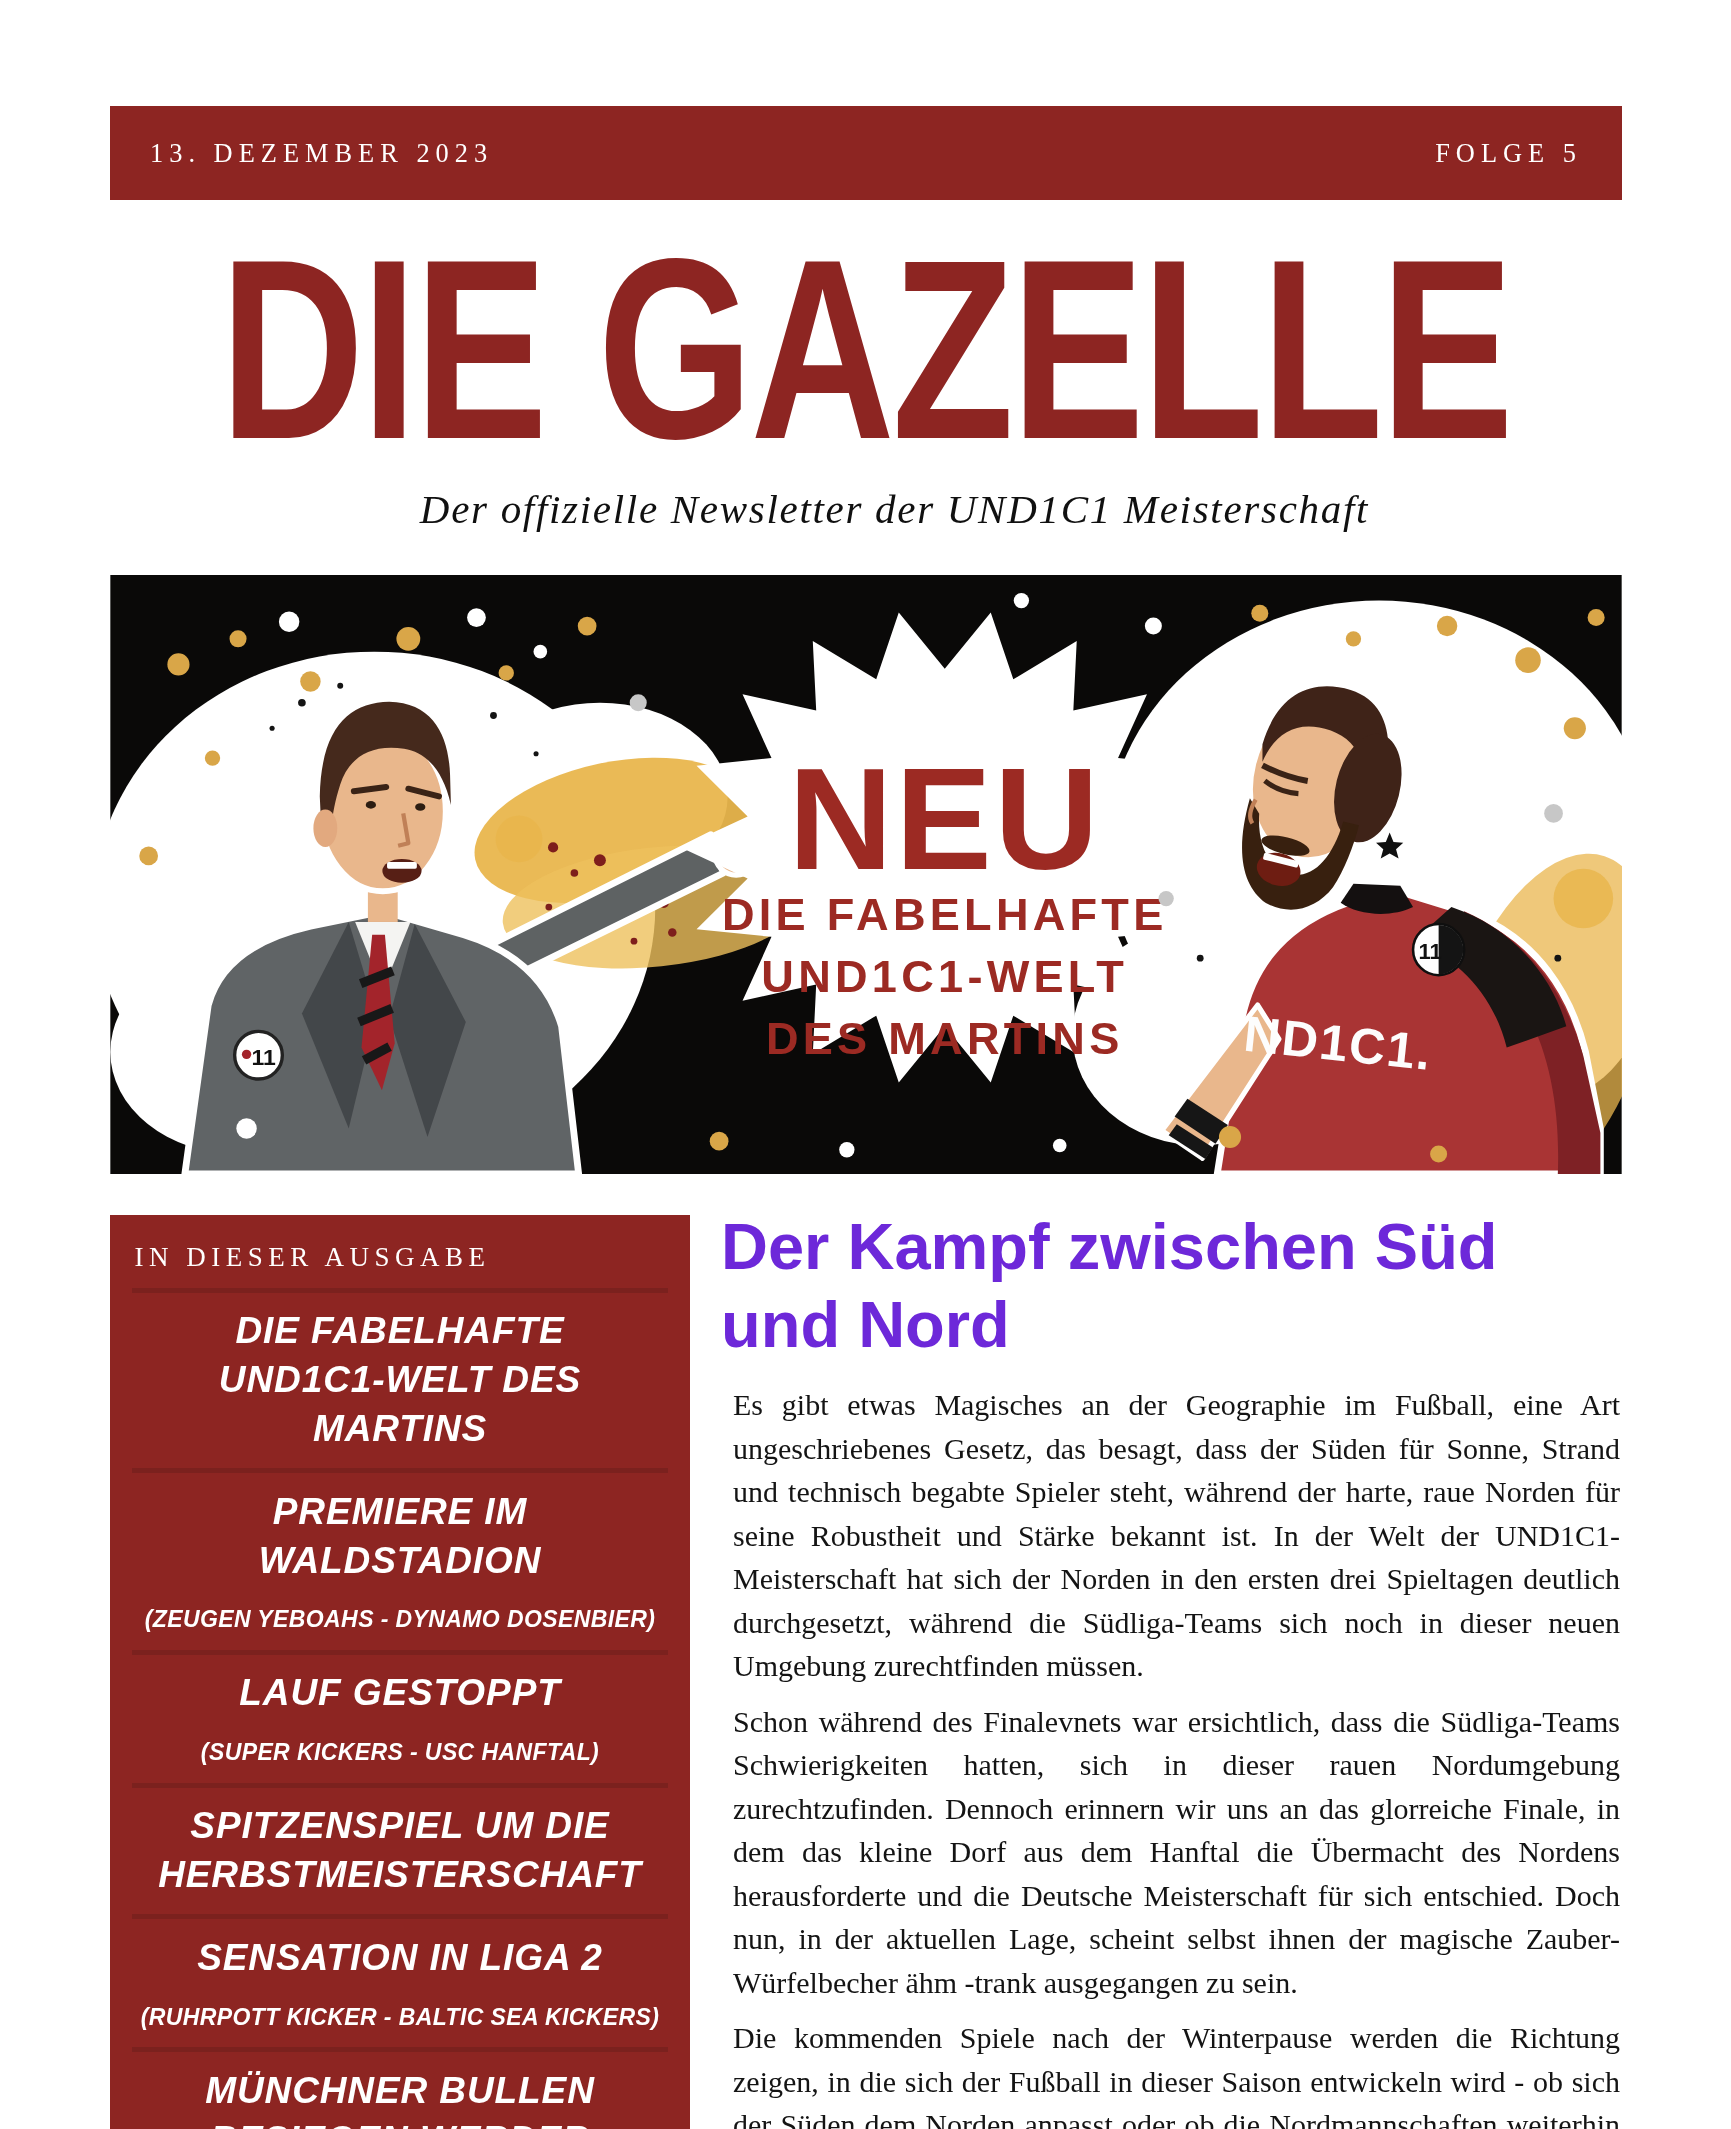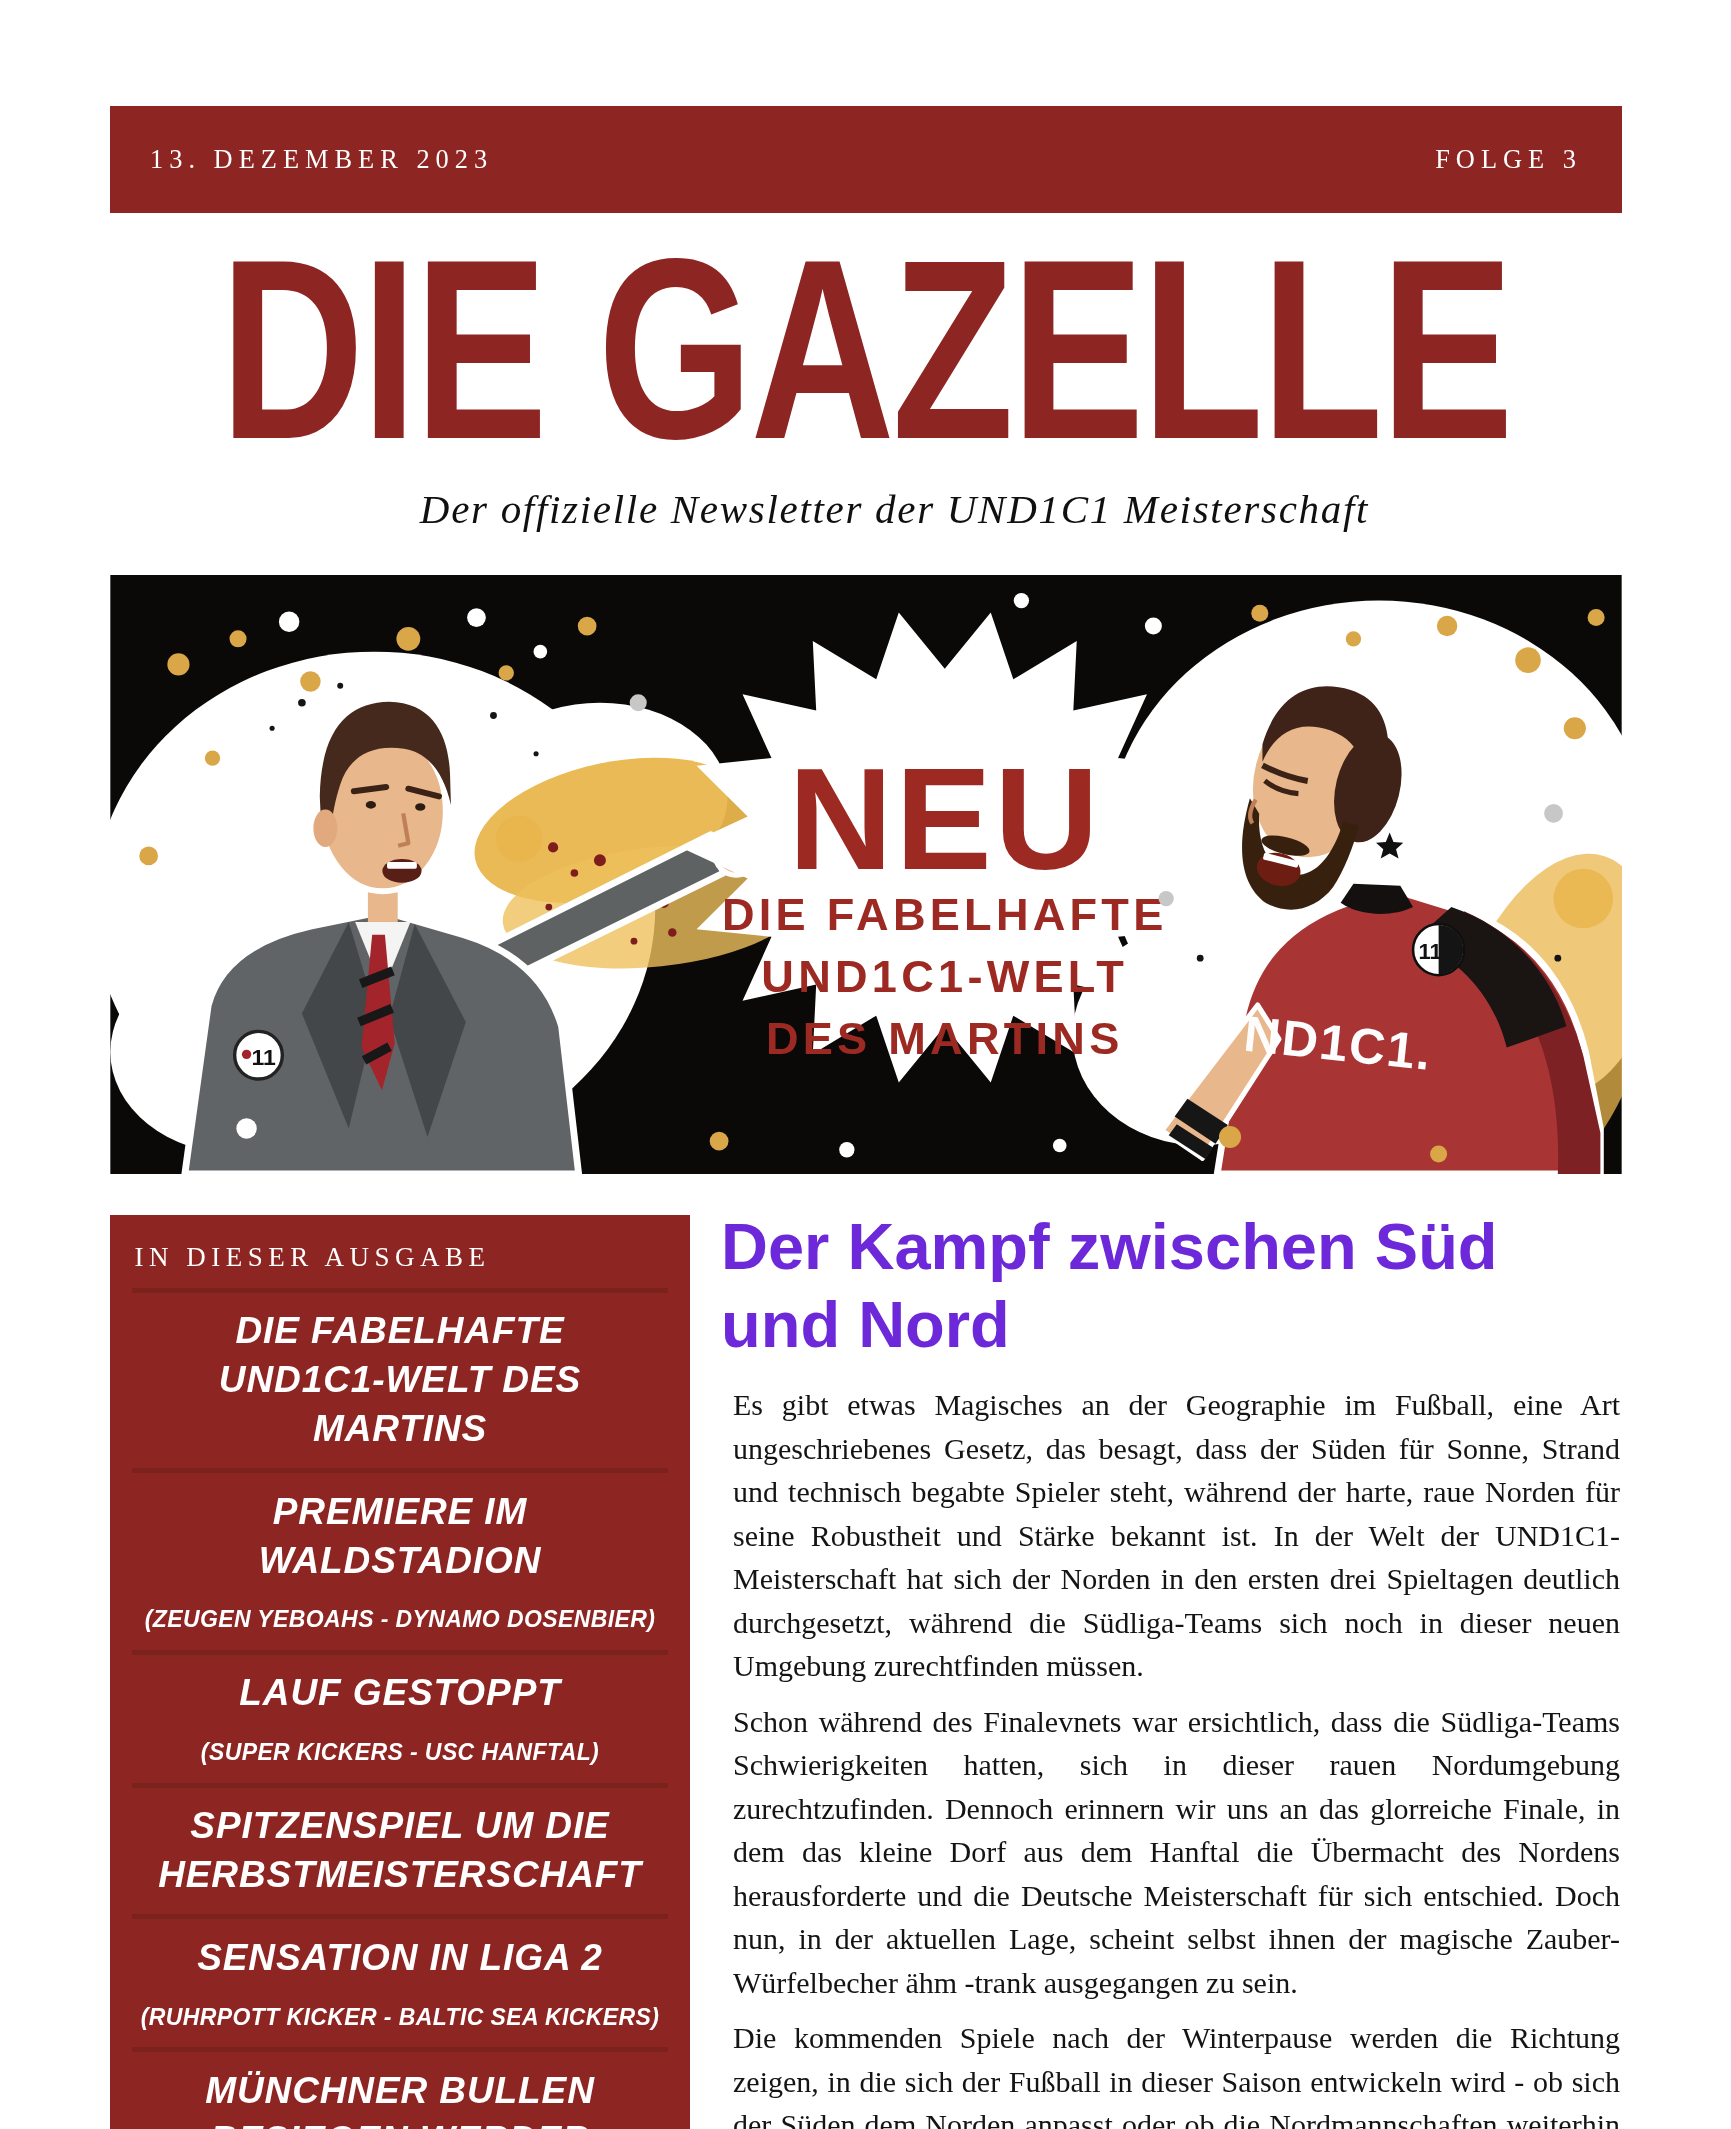--- a/index.html
+++ b/index.html
@@ -1,21 +1,21 @@
 <!DOCTYPE html>
 <html style="font-size:6.8px"><head>
 <meta charset="utf-8">
 <style>
   html,body{margin:0;padding:0;}
   body{
     width:1731px;height:2449px;position:relative;background:#ffffff;
     font-family:"Liberation Sans", sans-serif;overflow:hidden;
   }
   .banner{
-    position:absolute;left:110px;top:106px;width:1512px;height:107px;
+    position:absolute;left:110px;top:106px;width:1512px;height:94px;
     background:#8d2522;color:#ffffff;display:flex;align-items:center;
     justify-content:space-between;padding:0 40px;box-sizing:border-box;
     font-family:"Liberation Serif", serif;font-size:26.4px;letter-spacing:6px;
   }
   .title-wrap{position:absolute;top:221px;left:0;width:100%;text-align:center;}
   .title-text{
     display:inline-block;font-weight:700;font-size:256px;line-height:1;
     color:#8d2522;transform:scaleX(0.78);transform-origin:50% 50%;
     letter-spacing:-3.4px;white-space:nowrap;
   }
@@ -53,21 +53,21 @@
     line-height:1.45;text-align:justify;color:#141414;
   }
 </style>
 </head>
 <body>
 
 <div class="page">
 
   <header class="banner">
     <span>13. DEZEMBER 2023</span>
-    <span>FOLGE 3</span>
+    <span>FOLGE 5</span>
   </header>
 
   <div class="title-wrap">
     <span class="title-text">DIE GAZELLE</span>
   </div>
 
   <div class="subtitle">Der offizielle Newsletter der UND1C1 Meisterschaft</div>
 
   <div class="hero">
     <svg viewBox="0 0 3550 1407" xmlns="http://www.w3.org/2000/svg">

